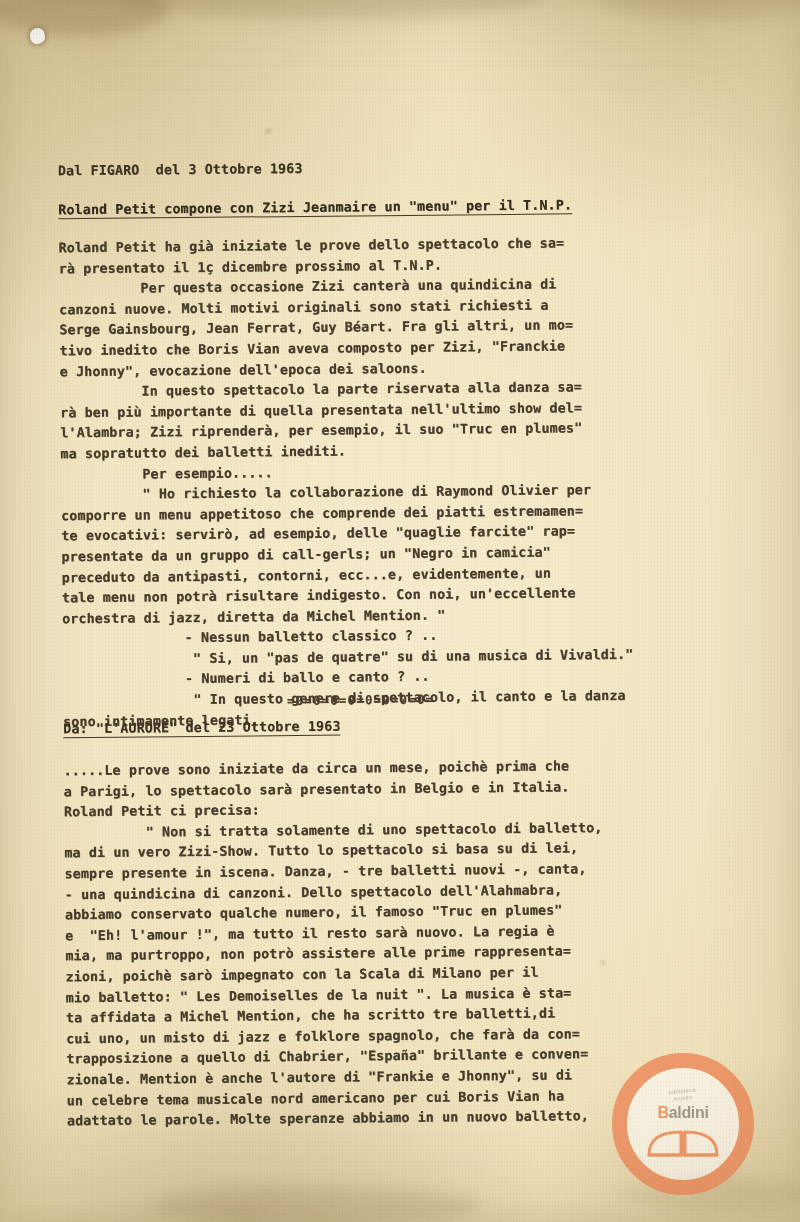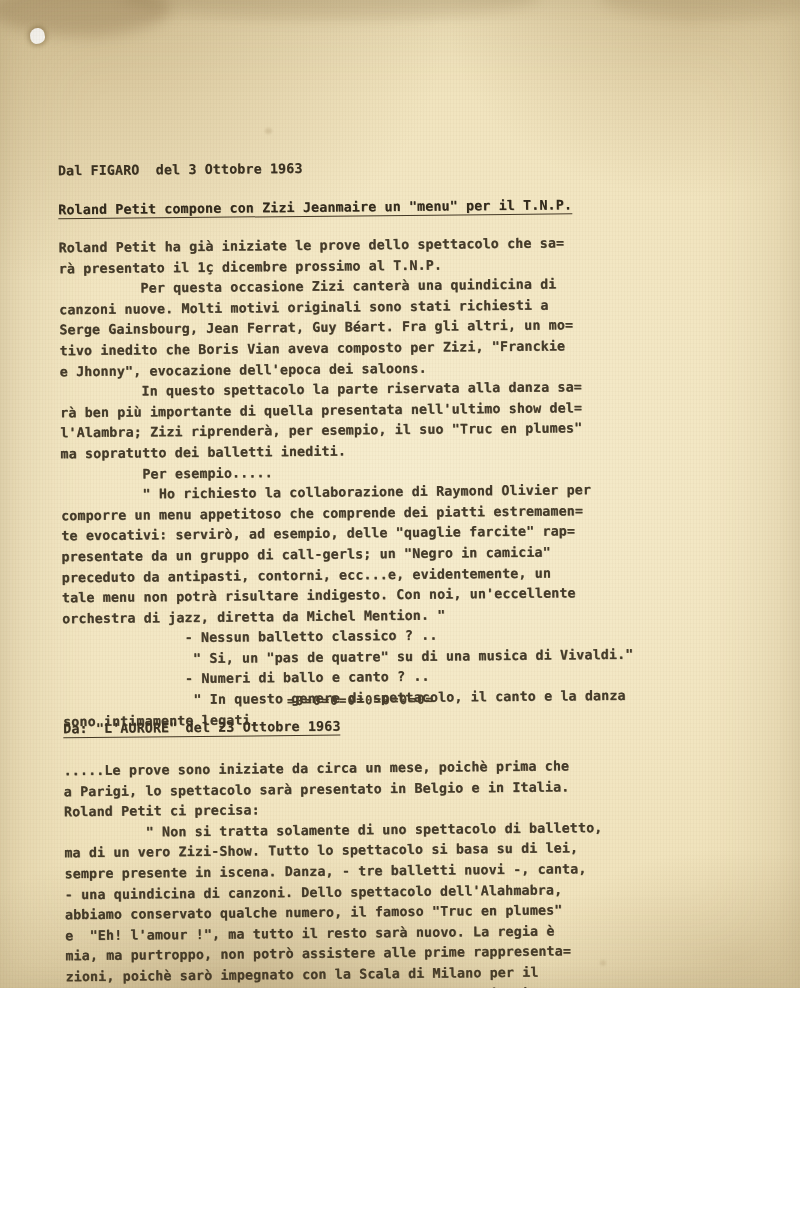--- a/index.html
+++ b/index.html
@@ -4,21 +4,21 @@
 <title>Documento dattiloscritto</title>
 <style>
   html, body {
     margin: 0;
     padding: 0;
     background: #ffffff;
   }
   #page {
     position: relative;
     width: 800px;
-    height: 988px;
+    height: 1222px;
     overflow: hidden;
     background:
       radial-gradient(ellipse 70% 40% at 12% 4%, rgba(176,150,104,0.38) 0%, rgba(176,150,104,0.0) 62%),
       radial-gradient(ellipse 50% 30% at 86% 2%, rgba(170,143,96,0.30) 0%, rgba(170,143,96,0.0) 60%),
       radial-gradient(ellipse 60% 22% at 30% 99%, rgba(150,126,86,0.30) 0%, rgba(150,126,86,0.0) 65%),
       radial-gradient(ellipse 40% 18% at 92% 97%, rgba(160,134,90,0.22) 0%, rgba(160,134,90,0.0) 62%),
       radial-gradient(ellipse 80% 60% at 50% 50%, #f6edcf 0%, #f2e6c2 55%, #eddfb6 100%),
       #f2e7c6;
     font-family: "DejaVu Sans Mono", "Liberation Mono", monospace;
   }

